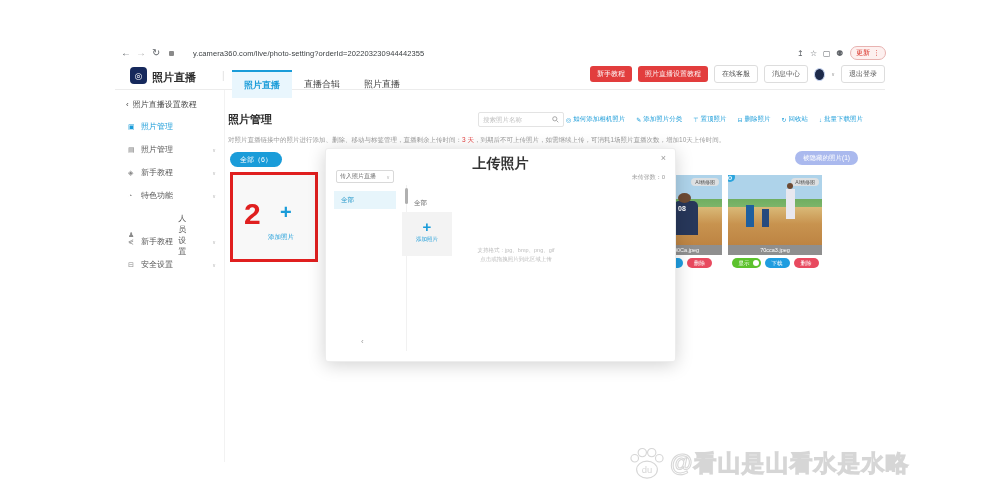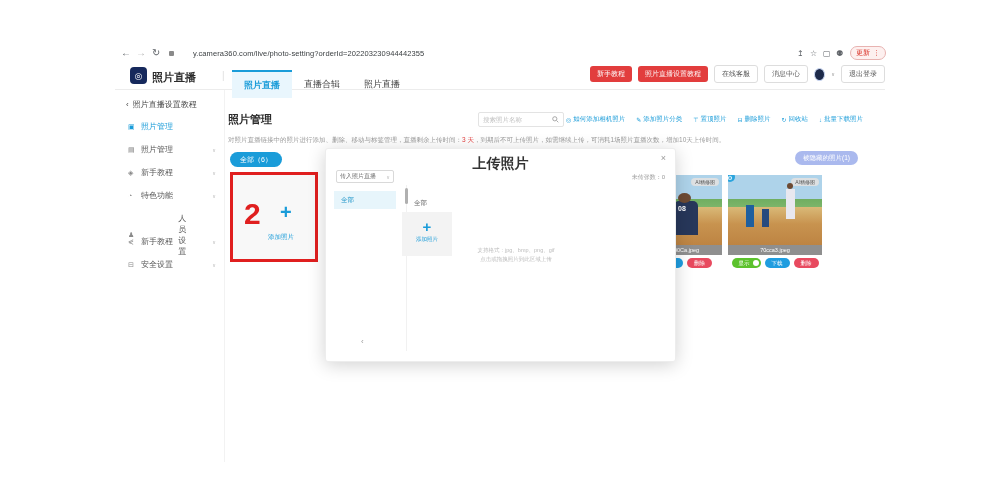--- a/index.html
+++ b/index.html
@@ -287,14 +287,25 @@
 
     <div class="m-support">
       <div>支持格式：jpg、bmp、png、gif</div>
       <div>点击或拖拽照片到此区域上传</div>
     </div>
 
     <span class="m-counter">未传张数：0</span>
     <span class="m-backarr">‹</span>
   </div>
 
+  <div class="abs wm">
+    <svg width="38" height="34" viewBox="0 0 40 36">
+      <circle cx="7" cy="13" r="4" fill="#fff" stroke="#d6d6d6" stroke-width="1.2"></circle>
+      <circle cx="15" cy="7" r="4.4" fill="#fff" stroke="#d6d6d6" stroke-width="1.2"></circle>
+      <circle cx="25" cy="7" r="4.4" fill="#fff" stroke="#d6d6d6" stroke-width="1.2"></circle>
+      <circle cx="33" cy="13" r="4" fill="#fff" stroke="#d6d6d6" stroke-width="1.2"></circle>
+      <ellipse cx="20" cy="25" rx="11" ry="9" fill="#fff" stroke="#d6d6d6" stroke-width="1.2"></ellipse>
+      <text x="20" y="29" text-anchor="middle" font-size="10" fill="#d6d6d6" font-family="Liberation Sans, sans-serif">du</text>
+    </svg>
+    <span class="wm-text">@看山是山看水是水略</span>
+  </div>
 
 </div>
 
 </body></html>

